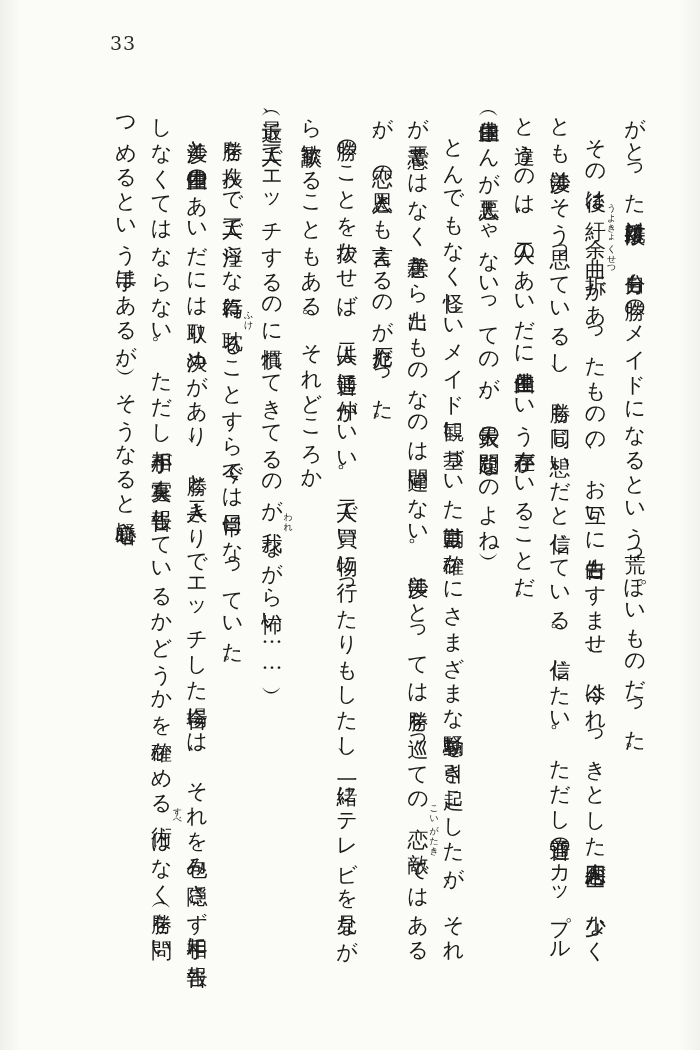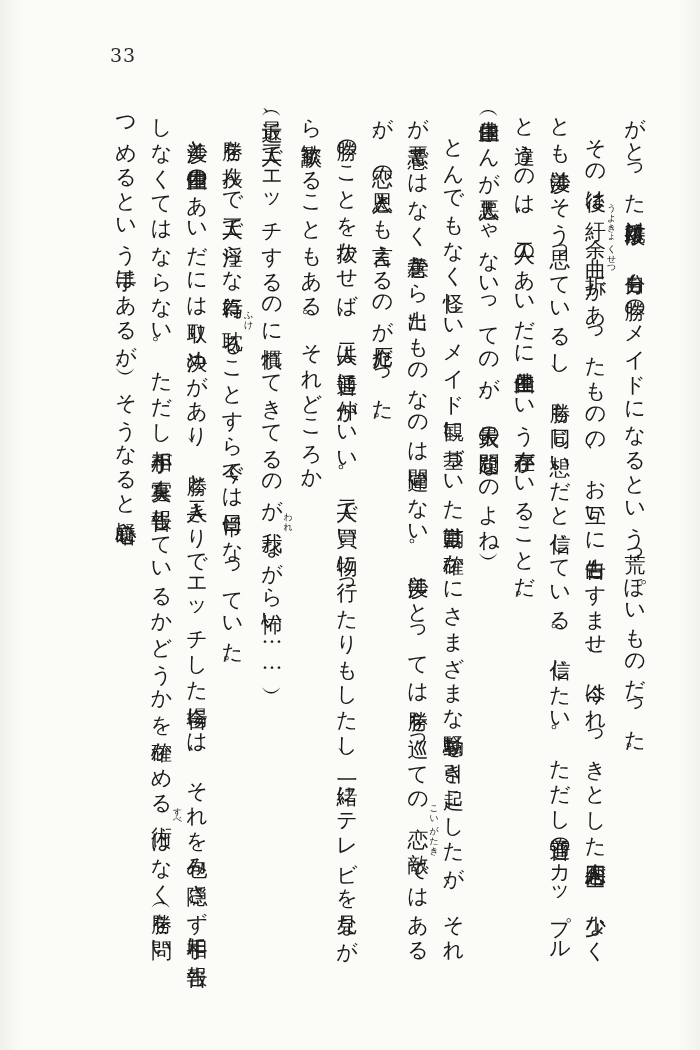--- a/index.html
+++ b/index.html
@@ -16,21 +16,21 @@
     font-family: "DejaVu Serif", "Liberation Serif", serif;
     overflow: hidden;
   }
   .page {
     position: absolute;
     inset: 0;
   }
   .page-number {
     position: absolute;
     left: 110px;
-    top: 44px;
+    top: 32px;
     font-size: 19px;
     color: #2a2a2a;
     letter-spacing: 1px;
   }
   .text-block {
     position: absolute;
     top: 103px;
     right: 48px;
     height: 848px;
     writing-mode: vertical-rl;

